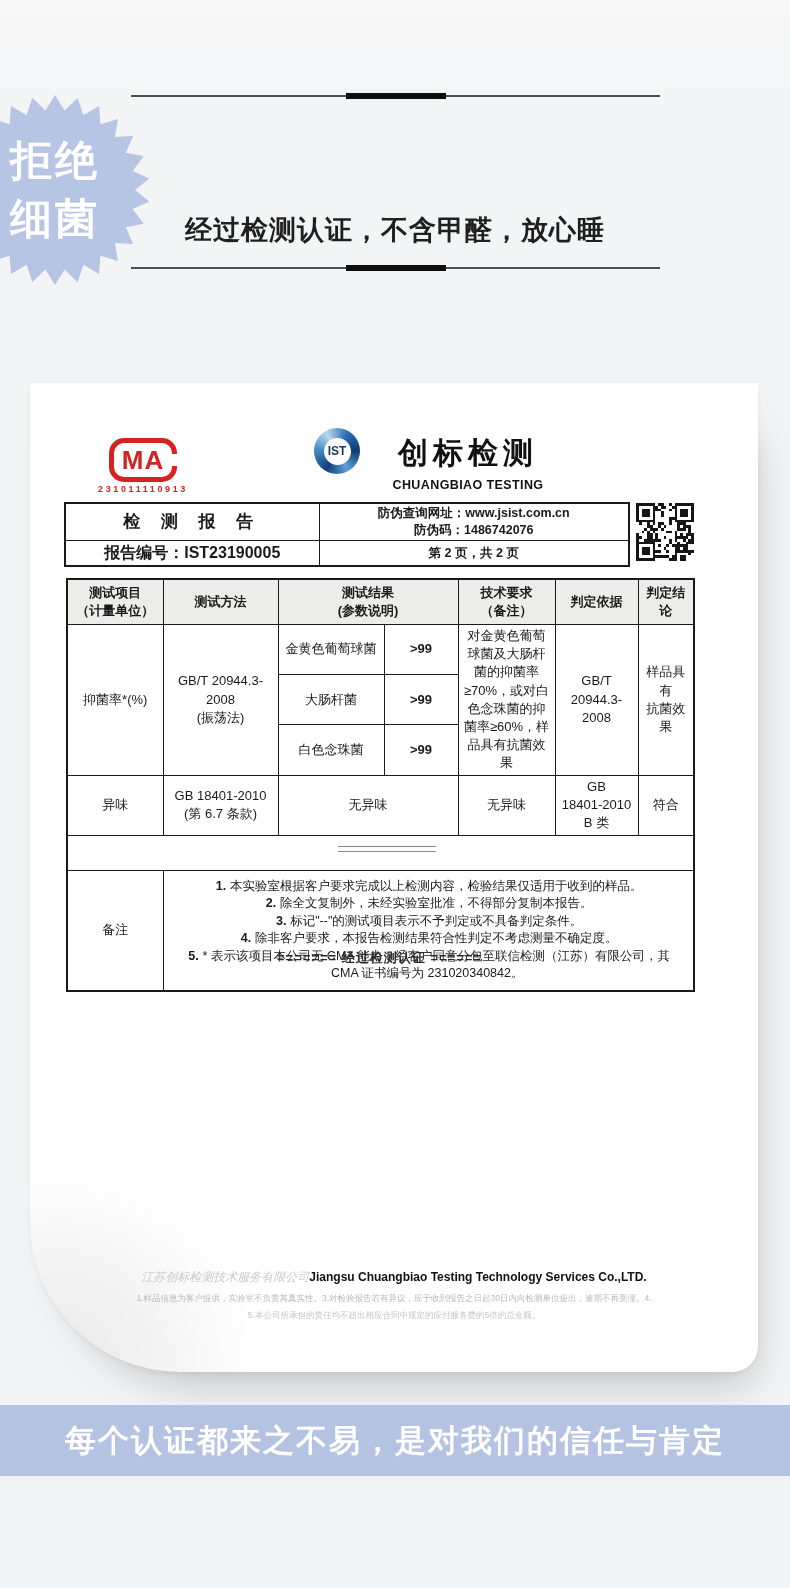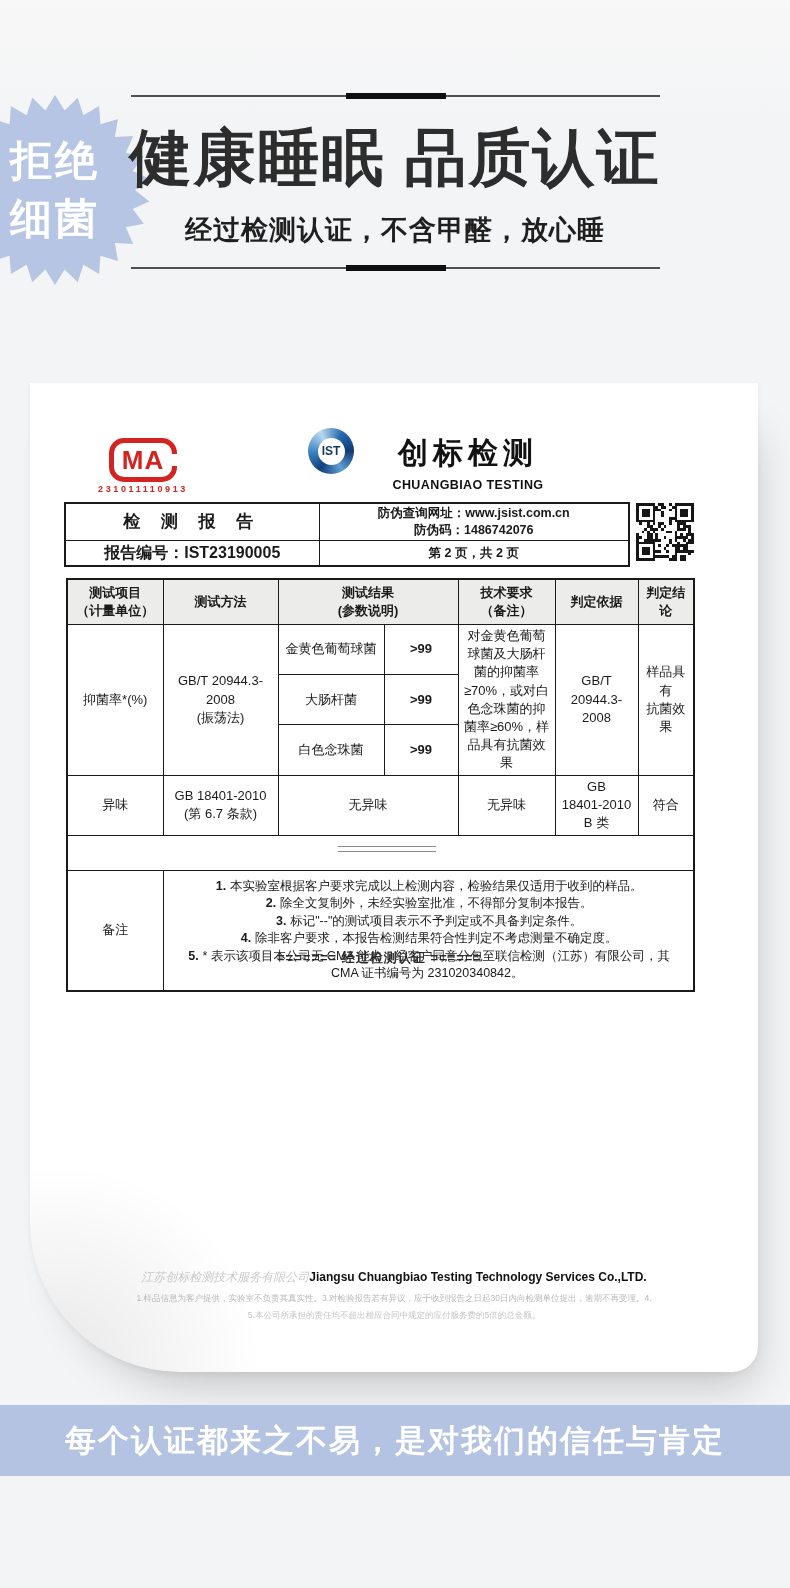--- a/index.html
+++ b/index.html
@@ -17,21 +17,21 @@
 
   
   .paper{position:absolute;left:30px;top:383px;width:728px;height:989px;background:#fff;border-radius:0 0 26px 150px;box-shadow:0 2px 6px rgba(0,0,0,.05),16px 32px 45px -22px rgba(0,0,0,.22);}
   .paper::before{content:"";position:absolute;left:0;bottom:0;width:280px;height:230px;border-radius:0 0 0 150px;background:radial-gradient(circle at 10% 98%,rgba(0,0,0,.09),rgba(0,0,0,0) 60%);pointer-events:none;}
 
   
   .cma{position:absolute;left:58px;top:55px;width:110px;text-align:center;}
   .cma-box{position:relative;display:inline-block;width:58px;height:34px;border:5px solid #d42421;border-radius:15px;line-height:34px;font-size:26px;font-weight:800;color:#d42421;letter-spacing:1px;}
   .cma-box::after{content:"";position:absolute;right:-5px;top:50%;margin-top:-6px;width:5px;height:12px;background:#fff;}
   .cma-num{margin-top:2px;font-size:9px;font-weight:700;color:#d42421;letter-spacing:2.6px;white-space:nowrap;}
-  .ist{position:absolute;left:278px;top:45px;width:46px;height:46px;border-radius:50%;background:conic-gradient(from 210deg,#123f7c,#3f87c4,#b9d7ee,#2a6db3,#0f3a74,#5f9fd4,#123f7c);display:flex;align-items:center;justify-content:center;}
+  .ist{position:absolute;left:284px;top:45px;width:46px;height:46px;border-radius:50%;background:conic-gradient(from 210deg,#123f7c,#3f87c4,#b9d7ee,#2a6db3,#0f3a74,#5f9fd4,#123f7c);display:flex;align-items:center;justify-content:center;}
   .ist-inner{width:27px;height:27px;border-radius:50%;background:#fff;display:flex;align-items:center;justify-content:center;font-size:12px;font-weight:800;color:#16365e;}
   .lab-names{position:absolute;left:348px;top:50px;width:180px;text-align:center;}
   .lab-cn{font-size:30px;font-weight:700;color:#111;letter-spacing:5px;}
   .lab-en{margin-top:4px;font-size:12.5px;font-weight:800;color:#111;letter-spacing:.4px;white-space:nowrap;}
 
   
   table{border-collapse:collapse;table-layout:fixed;}
   .ht{position:absolute;left:34px;top:119px;width:564px;border:2px solid #1a1a1a;}
   .ht td{border:1px solid #1a1a1a;text-align:center;vertical-align:middle;color:#1a1a1a;}
   .ht .r1{height:30px;} .ht .r2{height:26px;}
@@ -77,21 +77,20 @@
 <div class="page">
 
   <div class="badge-burst"><svg width="190" height="190" viewBox="0 0 190 190">
         <polygon points="95.0,0.0 104.6,15.6 117.7,2.8 123.4,20.2 139.1,10.9 140.4,29.2 158.0,23.9 154.9,42.0 173.2,41.0 165.8,57.8 183.8,61.3 172.7,75.9 189.3,83.5 175.0,95.0 189.3,106.5 172.7,114.1 183.8,128.7 165.8,132.2 173.2,149.0 154.9,148.0 158.0,166.1 140.4,160.8 139.1,179.1 123.4,169.8 117.7,187.2 104.6,174.4 95.0,190.0 85.4,174.4 72.3,187.2 66.6,169.8 50.9,179.1 49.6,160.8 32.0,166.1 35.1,148.0 16.8,149.0 24.2,132.2 6.2,128.7 17.3,114.1 0.7,106.5 15.0,95.0 0.7,83.5 17.3,75.9 6.2,61.3 24.2,57.8 16.8,41.0 35.1,42.0 32.0,23.9 49.6,29.2 50.9,10.9 66.6,20.2 72.3,2.8 85.4,15.6" fill="#b7c5e4"></polygon>
       </svg></div>
   <div class="badge-text">
     <span>拒绝</span>
     <span>细菌</span>
   </div>
   <div class="divider top"></div>
-  <div class="hero-title">健康睡眠 品质认证</div>
   <div class="hero-sub">经过检测认证，不含甲醛，放心睡</div>
   <div class="divider bottom"></div>
 
   <div class="paper">
 
     <div class="cma">
       <div class="cma-box"><span>MA</span></div>
       <div class="cma-num">231011110913</div>
     </div>
 

